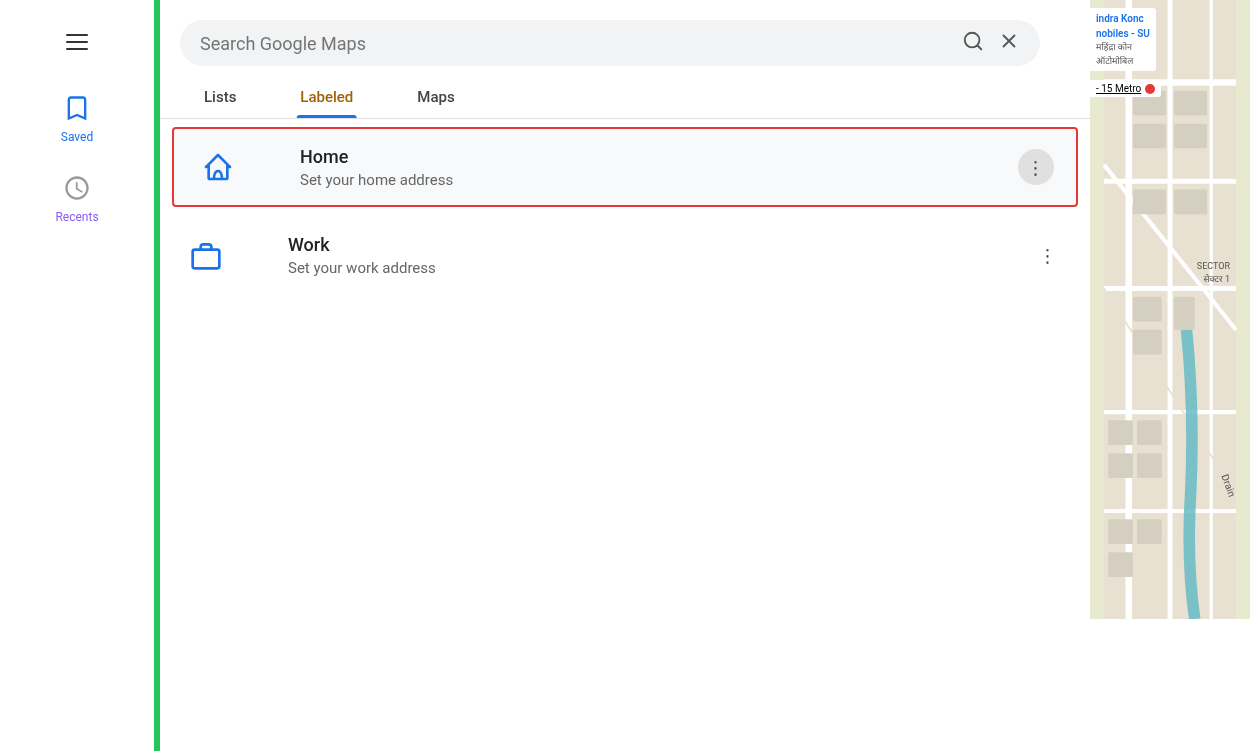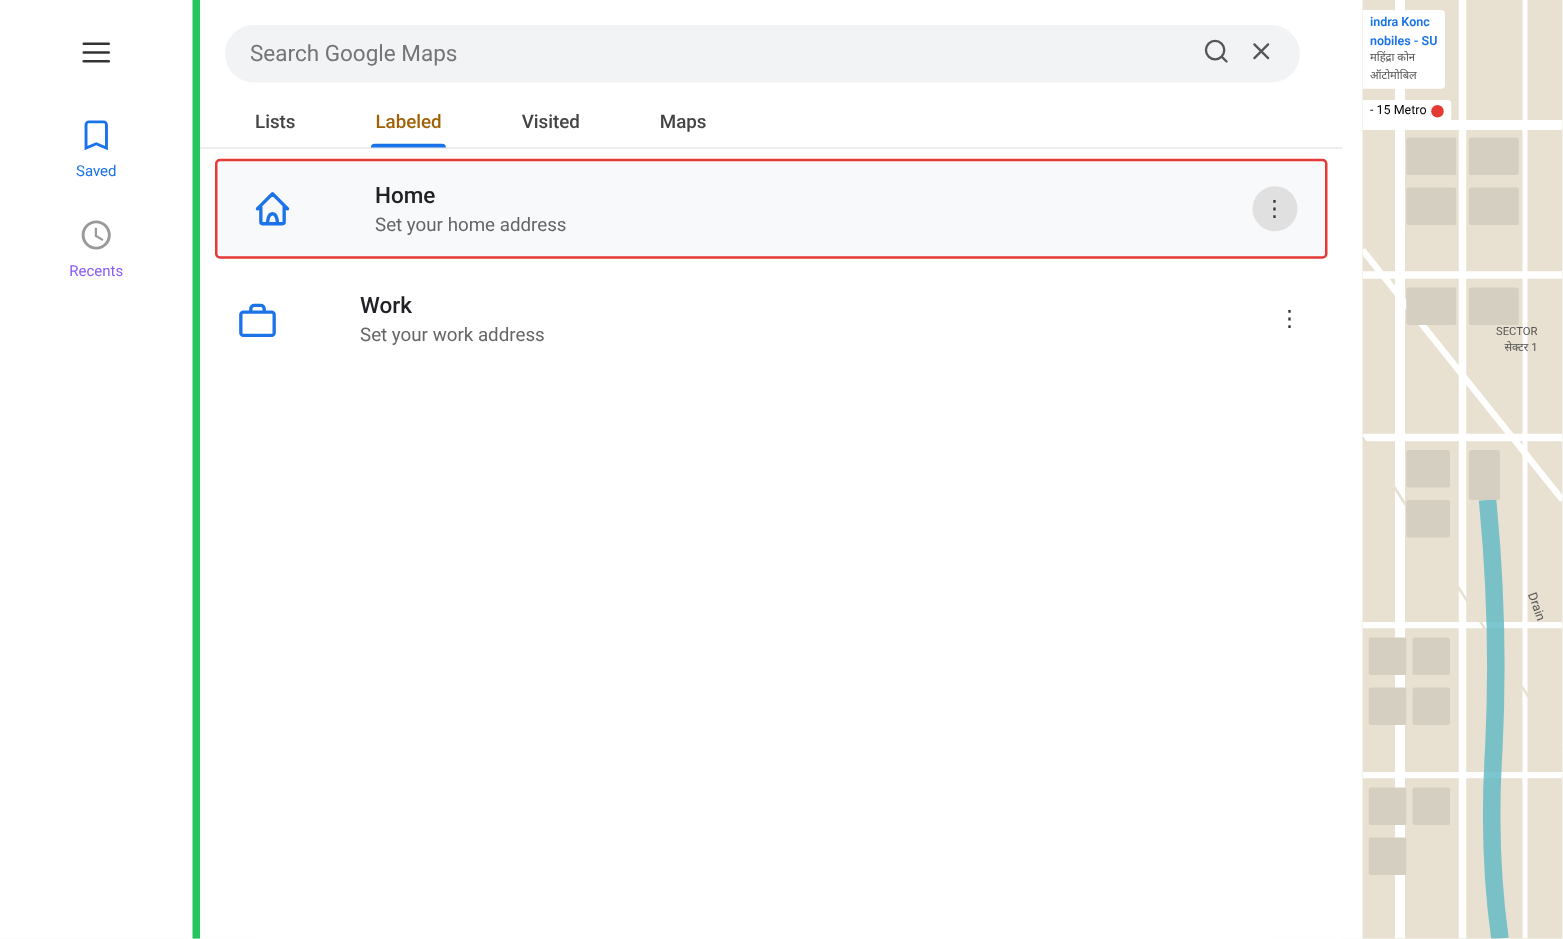--- a/index.html
+++ b/index.html
@@ -227,26 +227,25 @@
       letter-spacing: 1px;
     }
 
     .list-item-more.transparent {
       background: transparent;
     }
 
     
     .map-area {
       width: 160px;
-      height: 751px;
+      height: 619px;
       background: #e8ead0;
       flex-shrink: 0;
       position: relative;
       overflow: hidden;
-      margin-left: 16px;
     }
 
     
     .map-svg {
       width: 100%;
       height: 100%;
     }
   </style>
 </head>
 <body>
@@ -293,21 +292,20 @@
           <svg width="22" height="22" viewBox="0 0 24 24" fill="none">
             <path d="M18 6L6 18M6 6L18 18" stroke="#555" stroke-width="2" stroke-linecap="round"></path>
           </svg>
         </div>
       </div>
     </div>
 
     <div class="tabs-area">
       <div class="tab">Lists</div>
       <div class="tab active">Labeled</div>
-      <div class="tab">Visited</div>
       <div class="tab">Maps</div>
     </div>
 
     <div class="items-list">
 
       <div class="list-item-row highlighted">
         <div class="list-item-icon">
           <svg width="32" height="32" viewBox="0 0 24 24" fill="none">
             <path d="M3 12L5 10M5 10L12 3L19 10M5 10V20C5 20.552 5.448 21 6 21H9M19 10L21 12M19 10V20C19 20.552 18.552 21 18 21H15M9 21C9 21 9 15 12 15C15 15 15 21 15 21M9 21H15" stroke="#1a73e8" stroke-width="2" stroke-linecap="round" stroke-linejoin="round"></path>
           </svg>
@@ -374,21 +372,21 @@
     </svg>
 
     
     <div style="position:absolute; top:8px; left:0; background:#fff; padding:3px 6px; font-size:10px; line-height:1.5; border-radius:0 3px 3px 0; max-width:150px;">
       <span style="color:#1a73e8; font-weight:600; display:block;">indra Konc</span>
       <span style="color:#1a73e8; font-weight:600; display:block;">nobiles - SU</span>
       <span style="color:#555; font-size:9px; display:block;">महिंद्रा कोन</span>
       <span style="color:#555; font-size:9px; display:block;">ऑटोमोबिल</span>
     </div>
 
-    <div style="position:absolute; top:80px; left:0; background:#fff; padding:3px 6px; font-size:10px; border-radius:0 3px 3px 0; display:flex; align-items:center; gap:4px;">
+    <div style="position:absolute; top:80px; left:0; background:#fff; padding:3px 6px; font-size:10px; border-radius:0 3px 3px 0; display:flex; align-items:center; gap:4px;text-decoration:underline;">
       <span>- 15 Metro</span>
       <span style="display:inline-block; width:10px; height:10px; background:#e53935; border-radius:50%;"></span>
     </div>
 
     <div style="position:absolute; top:260px; right:20px; font-size:9px; color:#555; text-align:right; line-height:1.4;">
       <div>SECTOR</div>
       <div>सेक्टर 1</div>
     </div>
 
     <div style="position:absolute; top:480px; right:10px; font-size:10px; color:#555; transform:rotate(70deg);">

